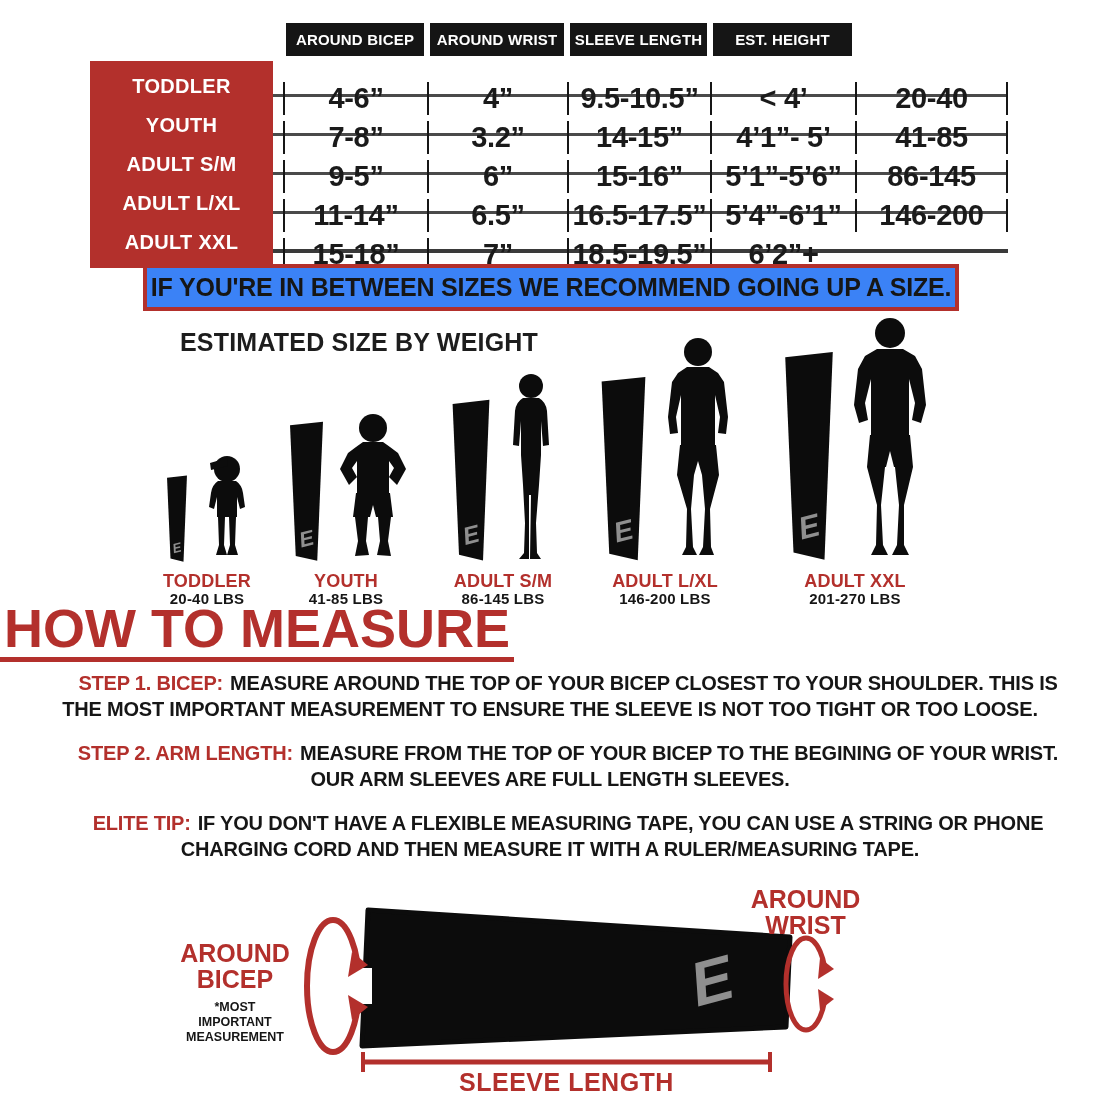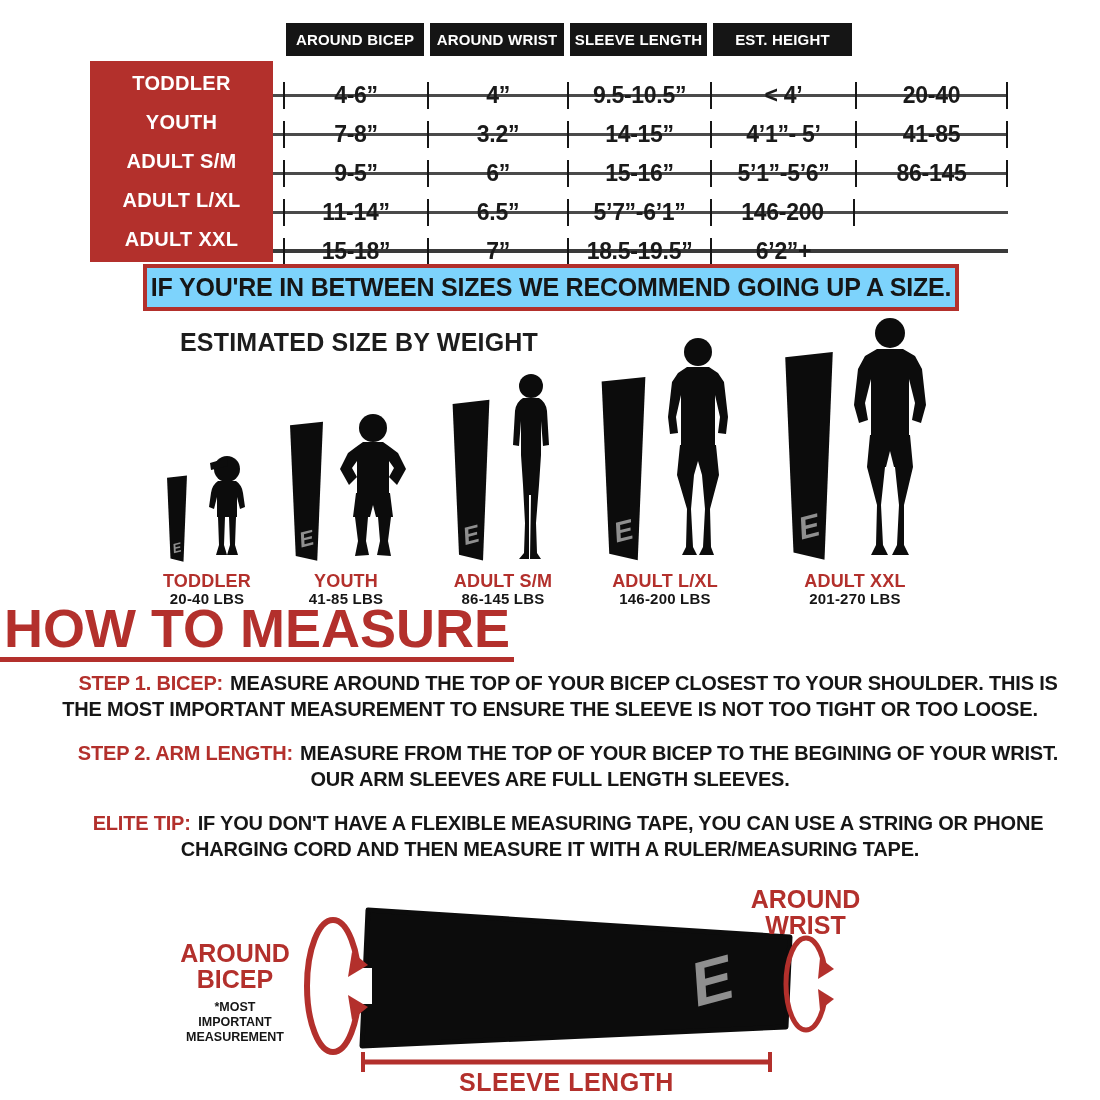--- a/index.html
+++ b/index.html
@@ -24,28 +24,28 @@
   .body-row { height:39px; border-bottom:3px solid #4a4a4a; }
   .body-row.last { border-bottom:4px solid #3a3a3a; }
   .rlabel {
     background:#b3302c; color:#fff; margin:3px 10px 3px 0;
     display:flex; align-items:center; justify-content:center;
     font-size:20px; letter-spacing:0.3px;
   }
   .cell {
     border-left:2px solid #161616;
     display:flex; align-items:center; justify-content:center;
-    font-size:23px; letter-spacing:-0.3px;margin-top:24px;
+    font-size:29px; letter-spacing:-0.3px;margin-top:24px;
   }
   .cell.lastcol { border-right:2px solid #161616; }
 
   
   .banner {
     left:143px; top:264px; width:816px; height:47px;
-    border:4px solid #b3302c; background:#7dd3fc;
+    border:4px solid #b3302c; background:#3b82f6;
     display:flex; align-items:center; justify-content:center;
     font-size:25px; letter-spacing:-0.2px; color:#161616;
   }
 
   
   .est-heading { left:180px; top:328px; font-size:25px; letter-spacing:0.2px; color:#1d1d1d; }
   .fig-group { position:absolute; display:flex; flex-direction:column; align-items:center; }
   .fig-art { display:flex; align-items:flex-end; gap:8px; }
   .fig-art svg { display:block; }
   .sil { fill:#0c0c0c; }
@@ -108,21 +108,22 @@
     <div class="cell">6”</div>
     <div class="cell">15-16”</div>
     <div class="cell">5’1”-5’6”</div>
     <div class="cell lastcol">86-145</div>
   </div>
 
   <div class="trow body-row">
     <div class="rlabel">ADULT L/XL</div>
     <div class="cell">11-14”</div>
     <div class="cell">6.5”</div>
-    <div class="cell">5’7”-6’1”</div>
+    <div class="cell">16.5-17.5”</div>
+    <div class="cell">5’4”-6’1”</div>
     <div class="cell lastcol">146-200</div>
   </div>
 
   <div class="trow body-row last">
     <div class="rlabel">ADULT XXL</div>
     <div class="cell">15-18”</div>
     <div class="cell">7”</div>
     <div class="cell">18.5-19.5”</div>
     <div class="cell">6’2”+</div>
   </div>

